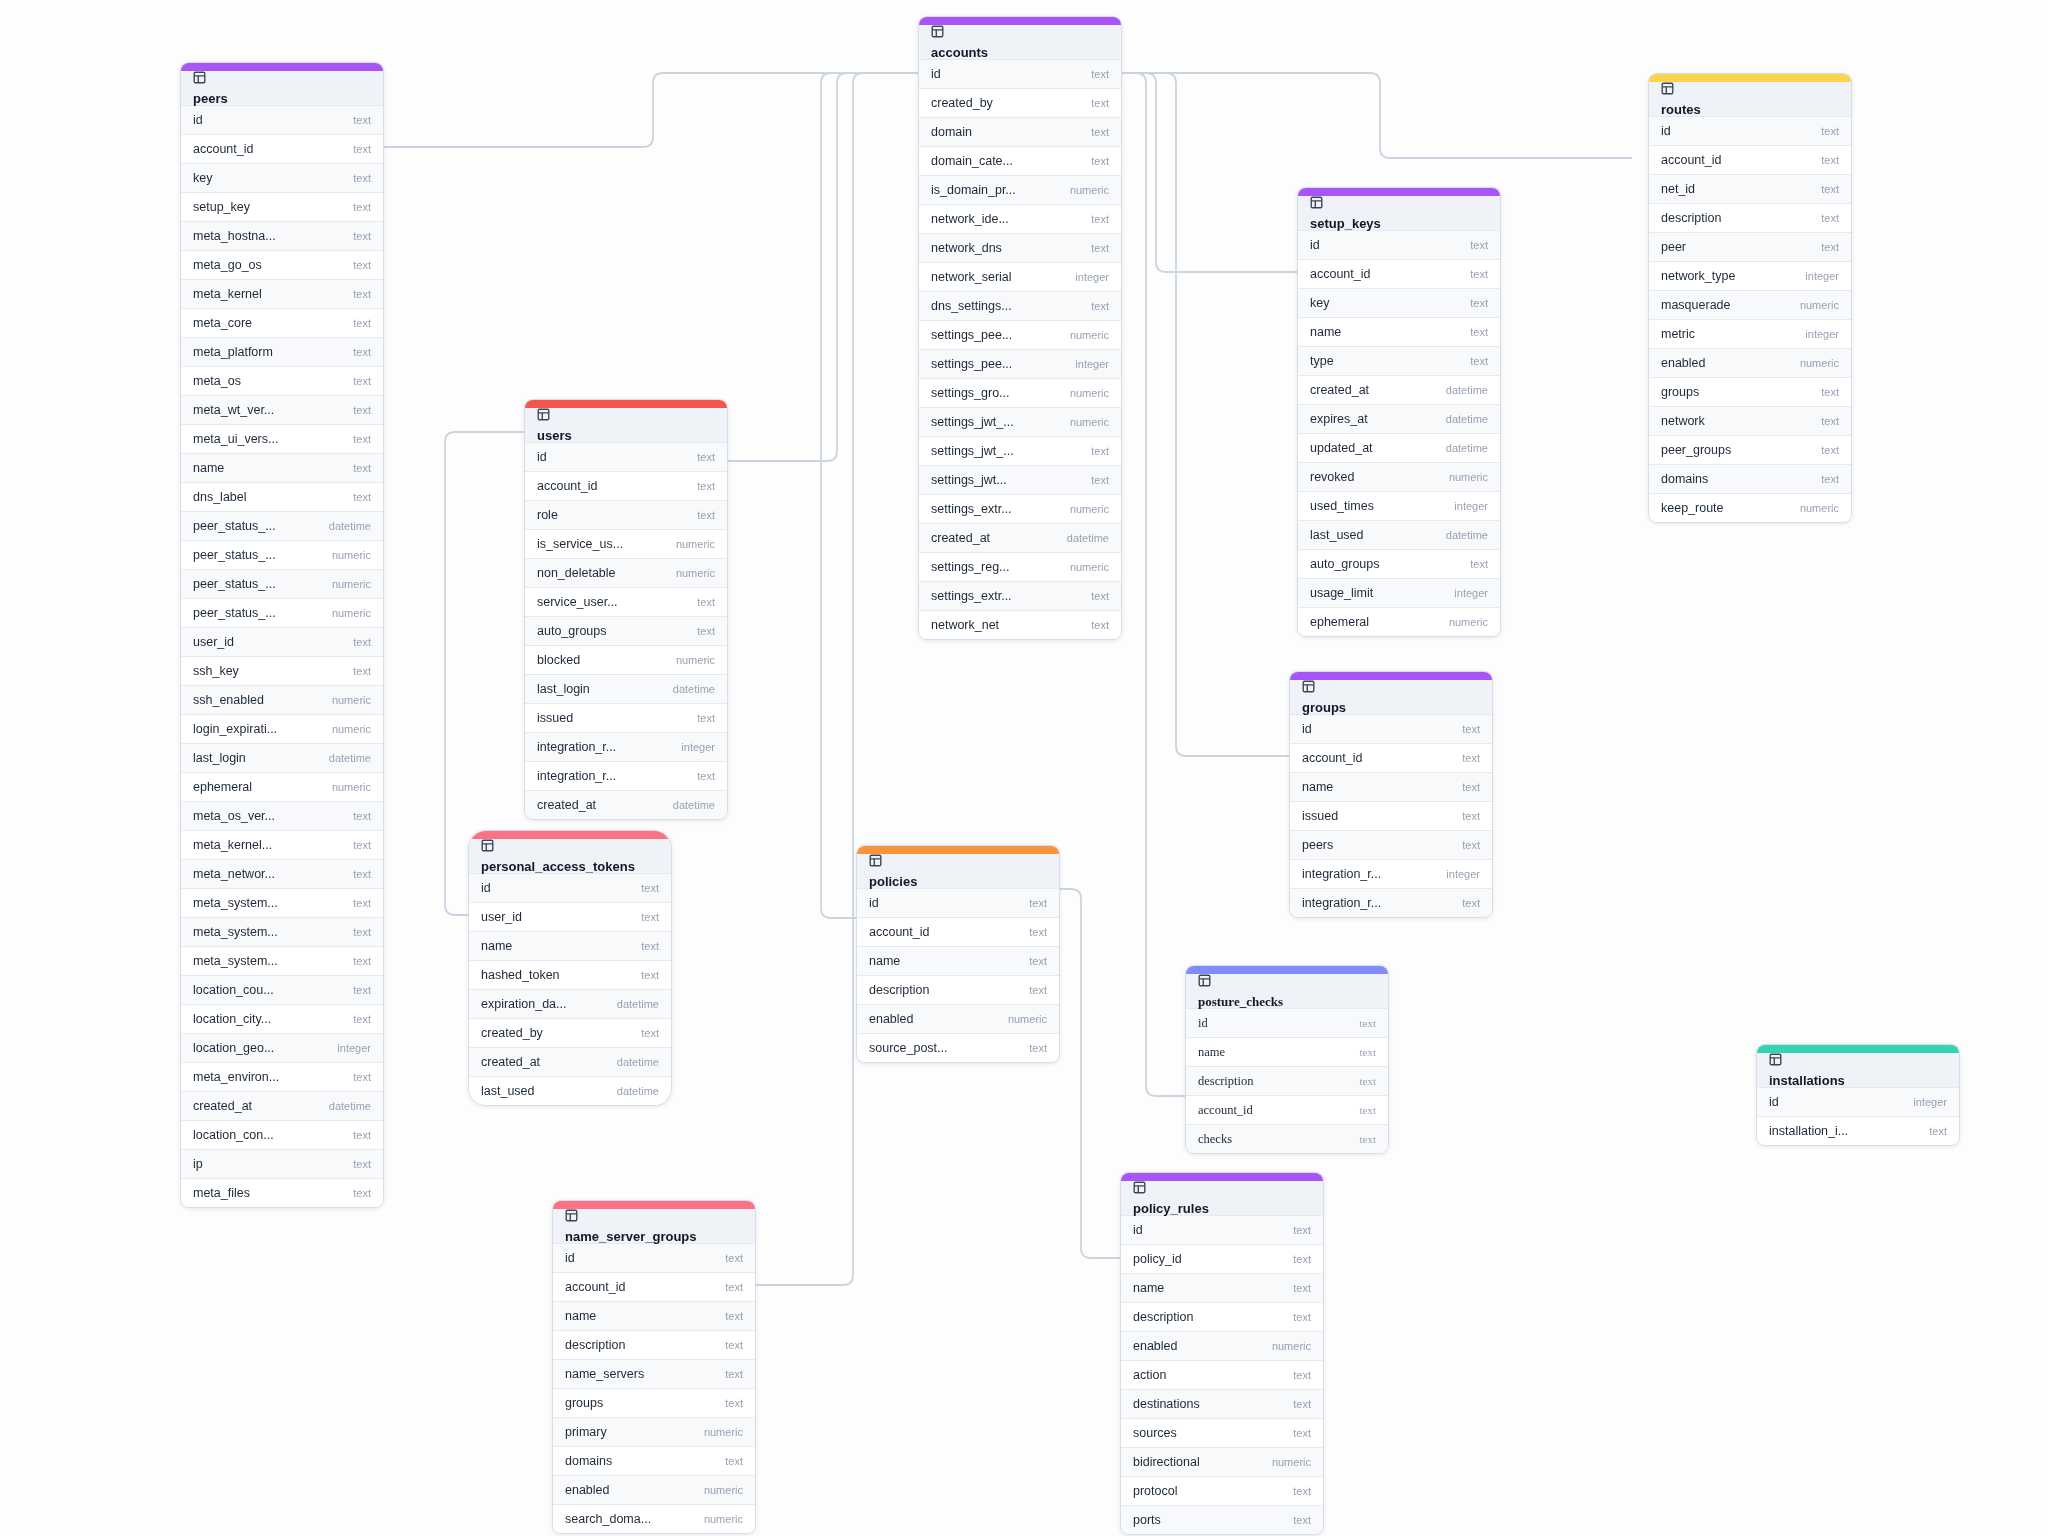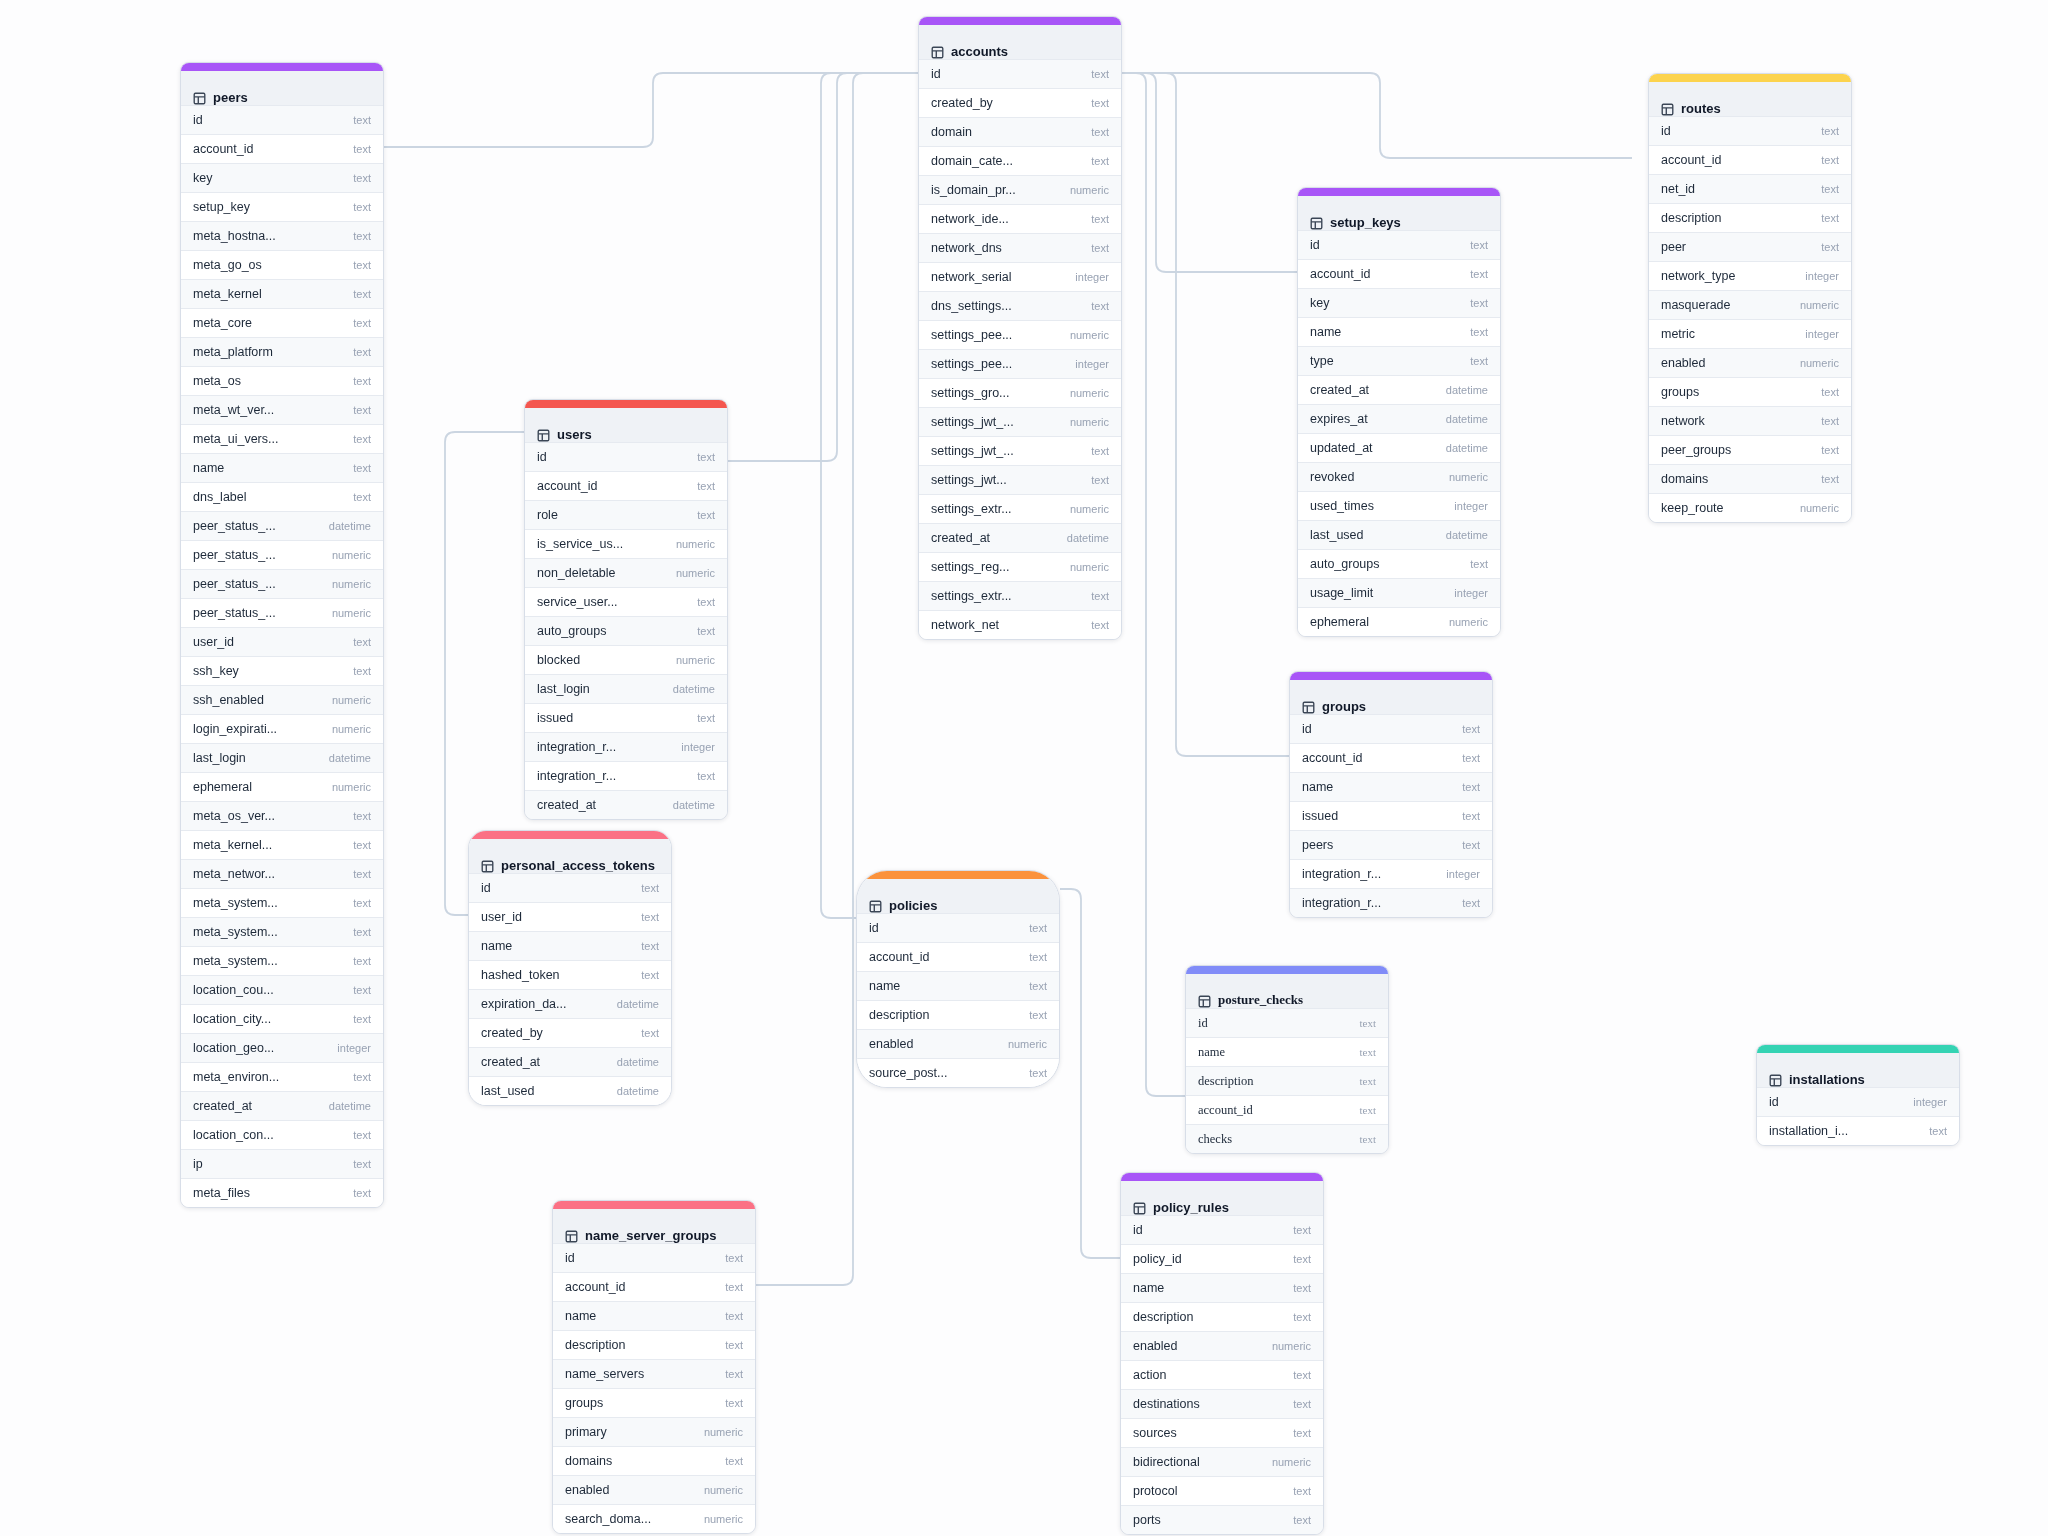--- a/index.html
+++ b/index.html
@@ -9,22 +9,22 @@
   }
   #edges{position:absolute;left:0;top:0;z-index:0;}
   #edges path{fill:none;stroke-width:1.8px;}
   .table-node{
     position:absolute;width:202px;background:#ffffff;
     border:1px solid #d8dee8;border-radius:9px;overflow:hidden;
     box-shadow:0 1px 4px rgba(20,30,50,0.10);z-index:1;
   }
   .accent{height:8px;}
   .thead{
-    height:34px;background:#eff2f6;display:flex;align-items:flex-end;
-    gap:7px;padding:0 12px;
+    height:34px;background:#eff2f6;display:flex;align-items:flex-start;
+    gap:7px;padding:0 12px;flex-direction:column;
   }
   .ticon{display:flex;align-items:center;}
   .ttitle{font-size:13px;font-weight:bold;color:#101828;white-space:nowrap;}
   .frow{
     height:28px;border-top:1px solid #e6eaf0;
     display:flex;align-items:center;justify-content:space-between;
     padding:0 12px;background:#ffffff;
   }
   .frow.odd{background:#f7f9fb;}
   .fname{font-size:12.5px;color:#1d2939;white-space:nowrap;}
@@ -466,21 +466,21 @@
         <div class="frow odd">
           <span class="fname">enabled</span>
           <span class="ftype">numeric</span>
         </div>
         <div class="frow even">
           <span class="fname">search_doma...</span>
           <span class="ftype">numeric</span>
         </div>
       </div>
     </div>
-    <div class="table-node" style="left: 856px; top: 870px; border-radius: 31px;">
+    <div class="table-node" style="left: 856px; top: 845px;">
       <div class="accent" style="background:#fb923c"></div>
       <div class="thead">
         <span class="ticon">
           <svg width="13" height="13" viewBox="0 0 16 16">
             <rect x="1.5" y="1.5" width="13" height="13" rx="1.5" fill="none" stroke="#3b4656" stroke-width="1.7"></rect>
             <path d="M1.5 6 H14.5 M6.5 6 V14.5" fill="none" stroke="#3b4656" stroke-width="1.7"></path>
           </svg>
         </span>
         <span class="ttitle">policies</span>
       </div>

